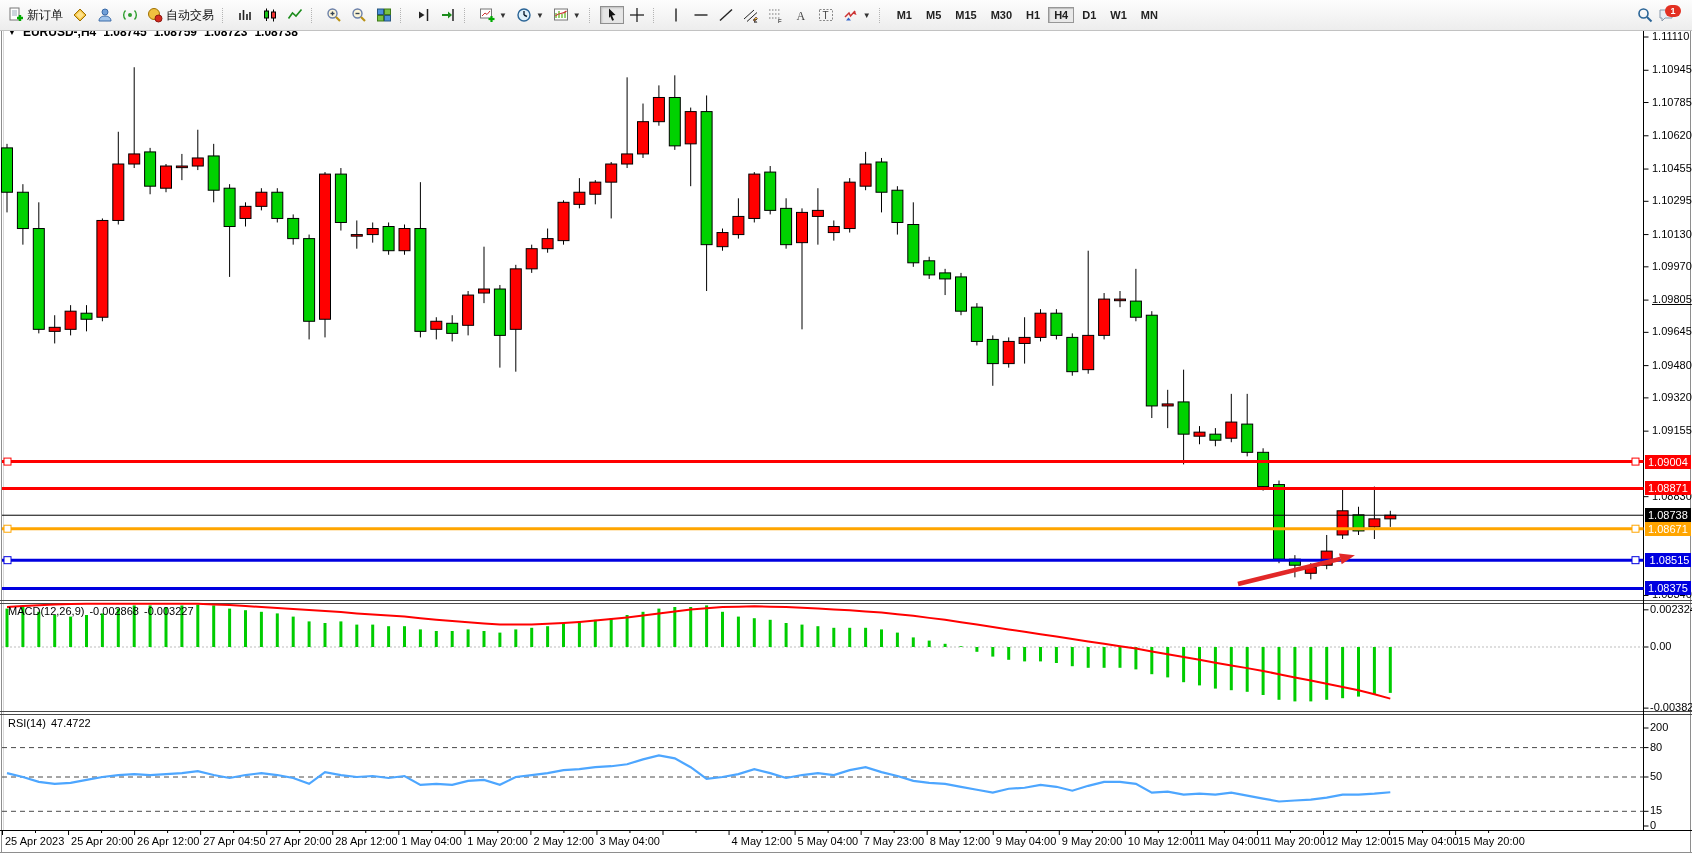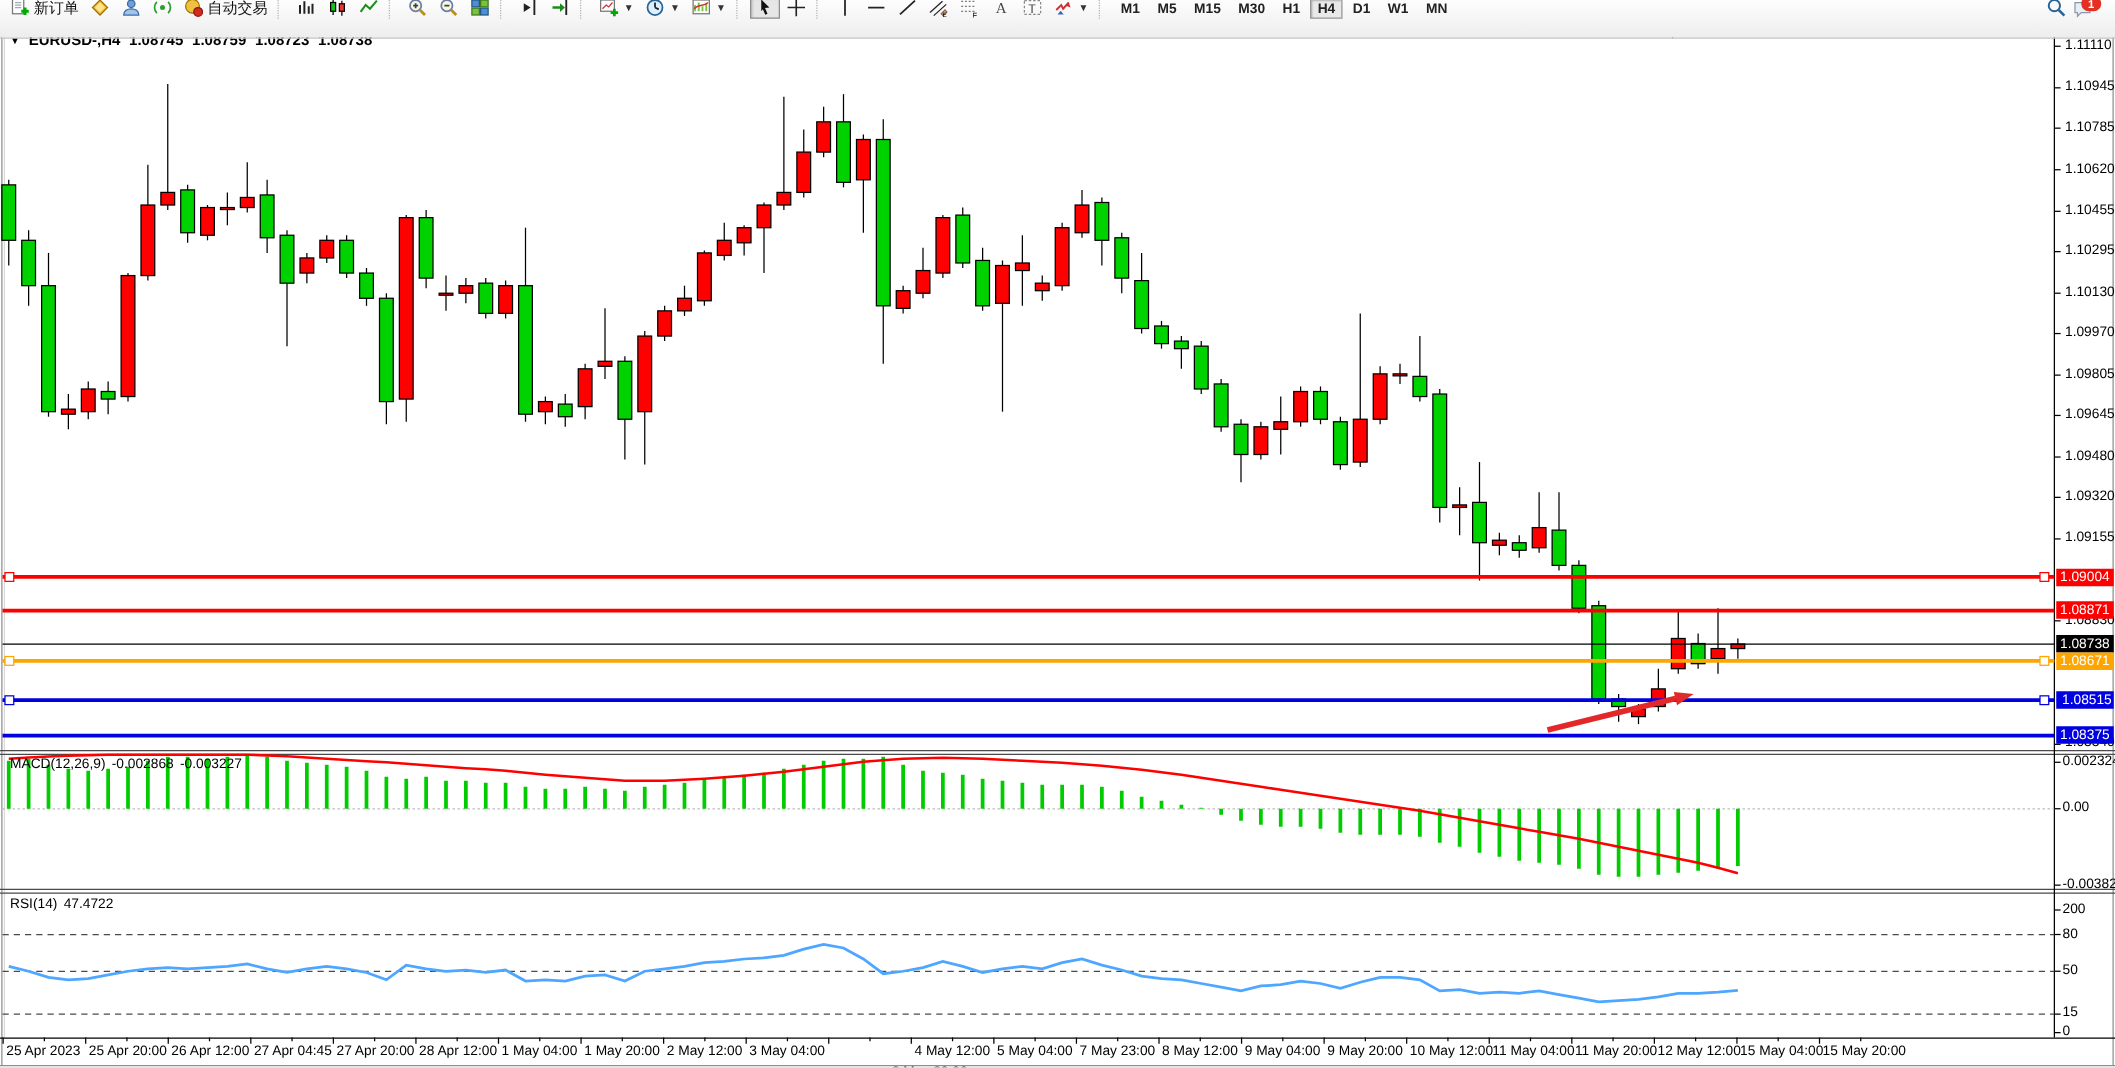--- a/index.html
+++ b/index.html
@@ -3,21 +3,21 @@
 <meta charset="utf-8">
 <style>
   html,body{margin:0;padding:0;background:#d4d0c8;}
   #app{position:relative;width:1692px;height:854px;background:#fff;overflow:hidden;
        font-family:"Liberation Sans",sans-serif;color:#000;}
   svg{display:block;}
   #cv{position:absolute;left:0;top:0;z-index:1;}
   .ov{position:absolute;z-index:2;white-space:nowrap;}
   
   .toolbar{position:absolute;top:0;left:0;width:1692px;height:20px;z-index:5;
-    display:flex;align-items:flex-end;padding:15px 4px;box-sizing:border-box;gap:1px;
+    display:flex;align-items:center;padding:15px 4px;box-sizing:border-box;gap:1px;
     background:linear-gradient(#fdfdfd,#ededed);border-bottom:1px solid #c2c2c2;font-size:12px;}
   .tb-btn{display:inline-flex;align-items:center;gap:3px;height:18px;padding:0 3px;
     border:1px solid transparent;background:transparent;font:12px "Liberation Sans",sans-serif;color:#111;}
   .tb-btn.pressed{border:1px solid #8f8f8f;background:#e6e6e6;box-shadow:inset 1px 1px 2px rgba(0,0,0,.18);}
   .tb-sep{width:6px;height:15px;border-left:1px dotted #b4b4b4;margin:0 3px;}
   .tbi{width:16px;height:16px;}
   .caret{font-size:8px;color:#333;margin-left:1px;}
   .tf-btn{font:700 11px "Liberation Sans",sans-serif;color:#222;padding:1px 5px;margin:0 1px;
     border:1px solid transparent;background:none;}
   .tf-btn.active{border:1px solid #979797;background:#e9e9e9;box-shadow:inset 1px 1px 1px rgba(0,0,0,.2);}
@@ -629,21 +629,21 @@
 
   <div id="labels">
       <div class="ov axis-lab" style="left: 1652px; top: 30px;">1.11110</div>
       <div class="ov axis-lab" style="left: 1652px; top: 63.2656px;">1.10945</div>
       <div class="ov axis-lab" style="left: 1652px; top: 95.5232px;">1.10785</div>
       <div class="ov axis-lab" style="left: 1652px; top: 128.789px;">1.10620</div>
       <div class="ov axis-lab" style="left: 1652px; top: 162.055px;">1.10455</div>
       <div class="ov axis-lab" style="left: 1652px; top: 194.312px;">1.10295</div>
       <div class="ov axis-lab" style="left: 1652px; top: 227.578px;">1.10130</div>
       <div class="ov axis-lab" style="left: 1652px; top: 259.835px;">1.09970</div>
-      <div class="ov axis-lab" style="left: 1652px; top: 293.101px;">1.09805</div>
+      <div class="ov axis-lab" style="left: 1652px; top: 293.101px; text-decoration: underline;">1.09805</div>
       <div class="ov axis-lab" style="left: 1652px; top: 325.359px;">1.09645</div>
       <div class="ov axis-lab" style="left: 1652px; top: 358.624px;">1.09480</div>
       <div class="ov axis-lab" style="left: 1652px; top: 390.882px;">1.09320</div>
       <div class="ov axis-lab" style="left: 1652px; top: 424.148px;">1.09155</div>
       <div class="ov axis-lab" style="left: 1652px; top: 489.671px;">1.08830</div>
       <div class="ov axis-lab" style="left: 1652px; top: 588.46px;">1.08340</div>
       <div class="ov price-badge" style="left: 1645px; top: 454.591px; background: rgb(255, 0, 0);">1.09004</div>
       <div class="ov price-badge" style="left: 1645px; top: 481.405px; background: rgb(255, 0, 0);">1.08871</div>
       <div class="ov price-badge" style="left: 1645px; top: 508.219px; background: rgb(0, 0, 0);">1.08738</div>
       <div class="ov price-badge" style="left: 1645px; top: 521.727px; background: rgb(255, 165, 0);">1.08671</div>
@@ -653,21 +653,21 @@
       <div class="ov axis-lab" style="left: 1650px; top: 640px;">0.00</div>
       <div class="ov axis-lab" style="left: 1650px; top: 701.12px;">-0.00382</div>
       <div class="ov axis-lab" style="left: 1650px; top: 721px;">200</div>
       <div class="ov axis-lab" style="left: 1650px; top: 740.6px;">80</div>
       <div class="ov axis-lab" style="left: 1650px; top: 770px;">50</div>
       <div class="ov axis-lab" style="left: 1650px; top: 804.3px;">15</div>
       <div class="ov axis-lab" style="left: 1650px; top: 819px;">0</div>
       <div class="ov time-lab" style="left: 5px; top: 835px;">25 Apr 2023</div>
       <div class="ov time-lab" style="left: 71.05px; top: 835px;">25 Apr 20:00</div>
       <div class="ov time-lab" style="left: 137.1px; top: 835px;">26 Apr 12:00</div>
-      <div class="ov time-lab" style="left: 203.15px; top: 835px;">27 Apr 04:45</div>
+      <div class="ov time-lab" style="left: 203.15px; top: 835px;">27 Apr 04:50</div>
       <div class="ov time-lab" style="left: 269.2px; top: 835px;">27 Apr 20:00</div>
       <div class="ov time-lab" style="left: 335.25px; top: 835px;">28 Apr 12:00</div>
       <div class="ov time-lab" style="left: 401.3px; top: 835px;">1 May 04:00</div>
       <div class="ov time-lab" style="left: 467.35px; top: 835px;">1 May 20:00</div>
       <div class="ov time-lab" style="left: 533.4px; top: 835px;">2 May 12:00</div>
       <div class="ov time-lab" style="left: 599.45px; top: 835px;">3 May 04:00</div>
       <div class="ov time-lab" style="left: 665.5px; top: 852px; margin-left: 48px;">3 May 20:00</div>
       <div class="ov time-lab" style="left: 731.55px; top: 835px;">4 May 12:00</div>
       <div class="ov time-lab" style="left: 797.6px; top: 835px;">5 May 04:00</div>
       <div class="ov time-lab" style="left: 863.65px; top: 835px;">7 May 23:00</div>

